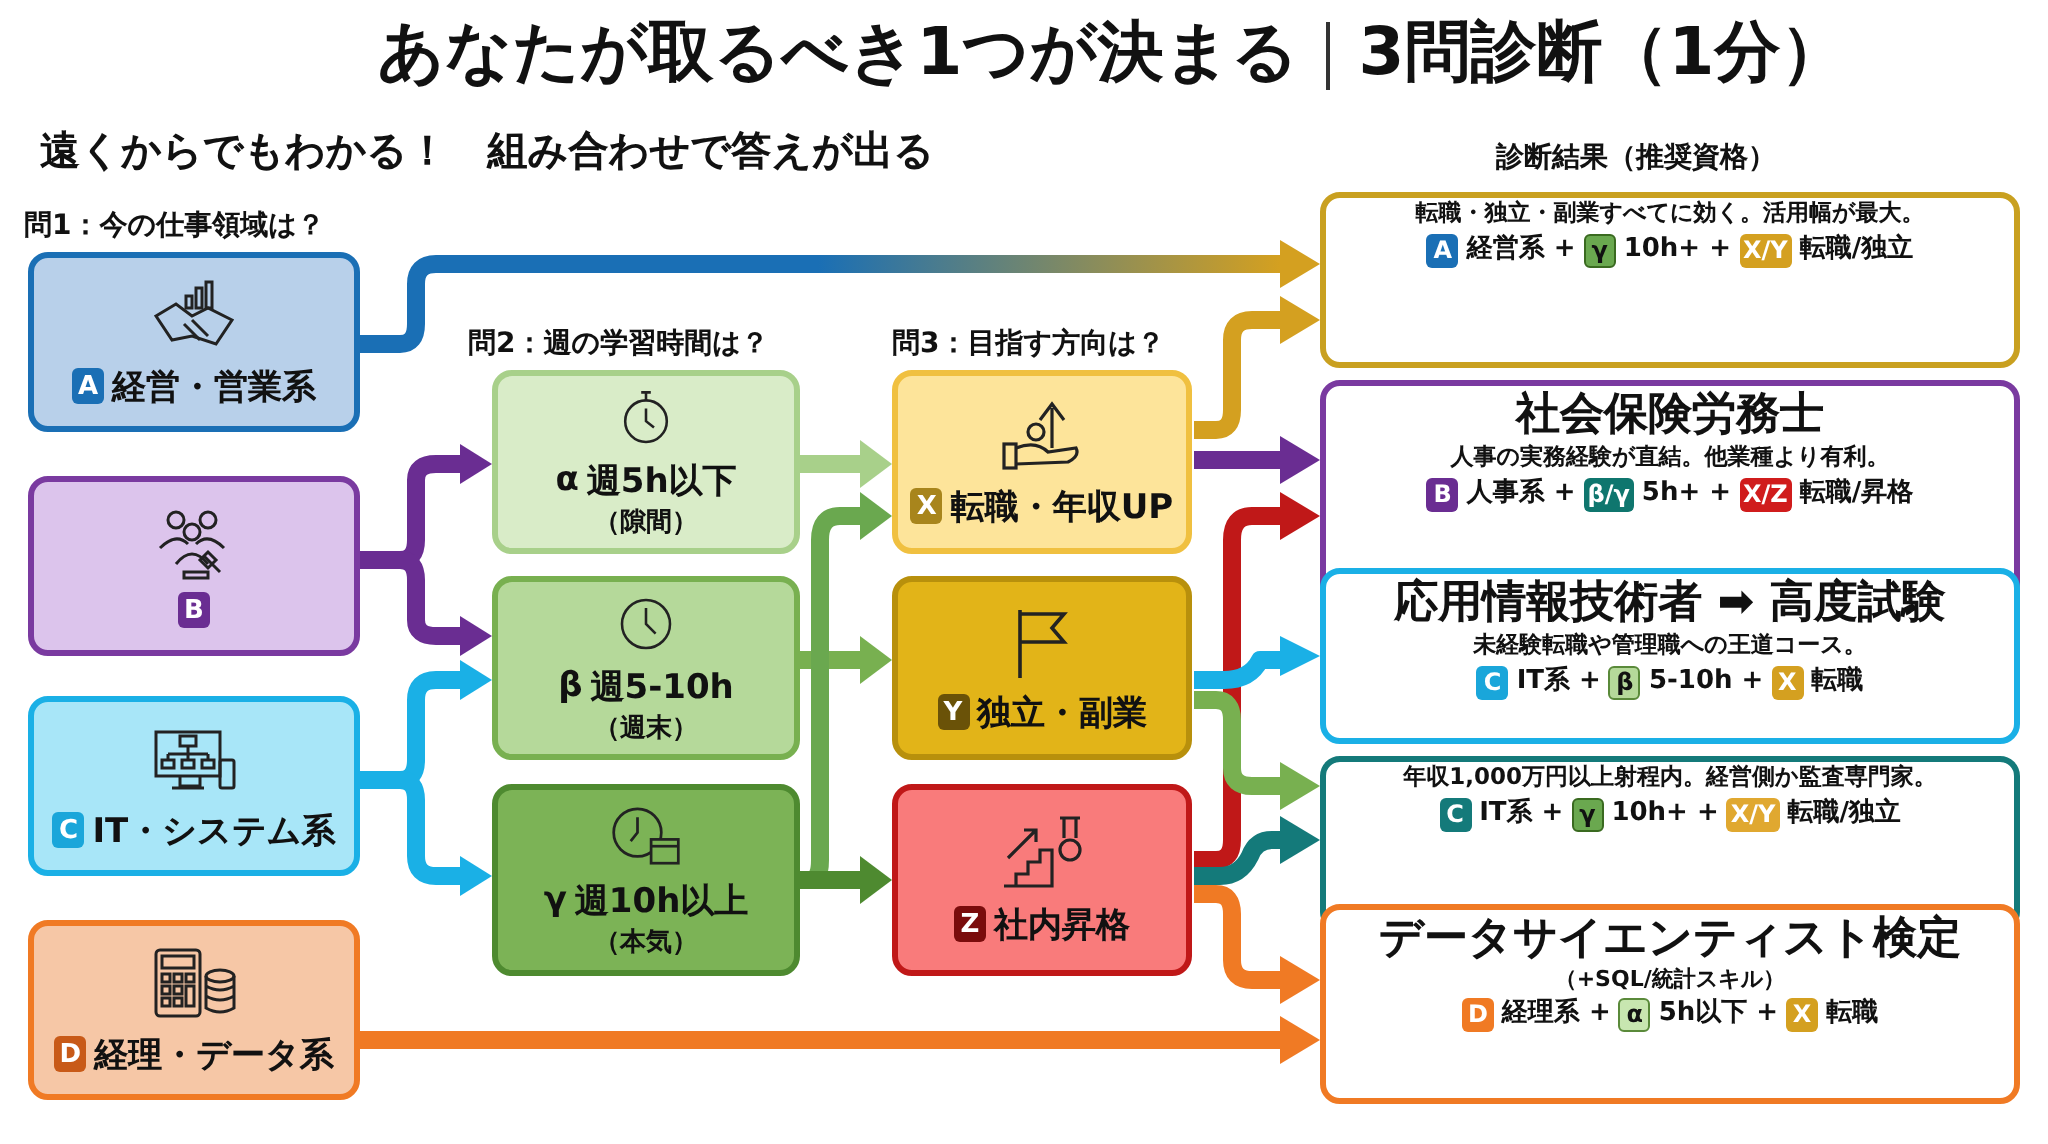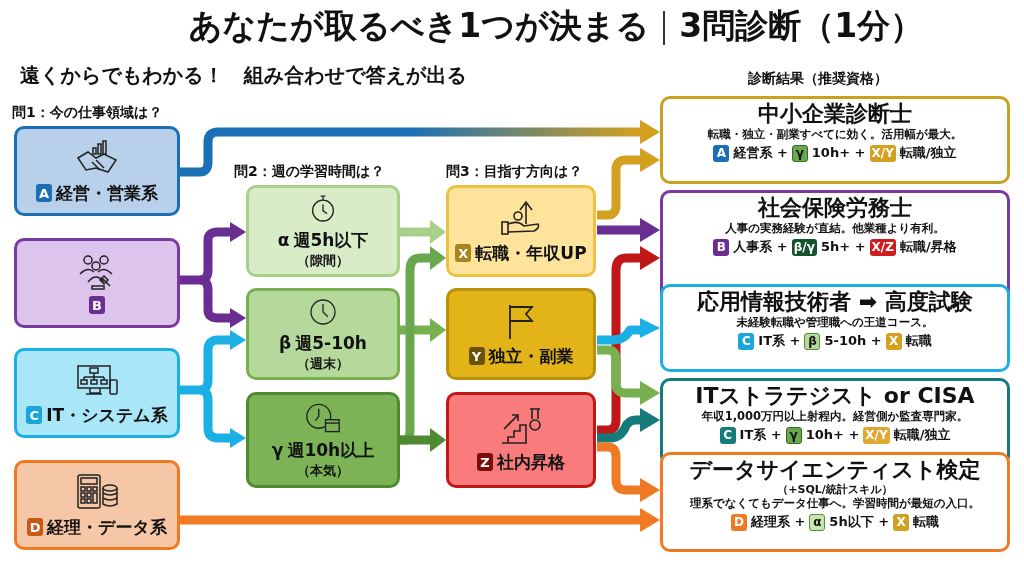--- a/index.html
+++ b/index.html
@@ -230,71 +230,68 @@
       <path d="M34,2 V12 M40,2 V12 M32,2 H42"></path>
       <circle cx="37" cy="18" r="5"></circle>
   </svg>
   <div class="lbl">
       <span class="badge" style="background:#7a0c0c">Z</span>
       <span>社内昇格</span>
     </div>
 </div>
 
 <div class="res" style="top:96px;height:88px;border-color:#c9a020;">
-  <div class="rt">中小企業診断士</div>
   <div class="rs">転職・独立・副業すべてに効く。活用幅が最大。</div>
   <div class="rr">
     <span class="badge" style="background:#1a6fb5">A</span>
     <span>経営系 +</span>
     <span class="badge" style="background:#6aa84f;color:#111;border:1px solid #3a6a20">γ</span>
     <span>10h+ +</span>
     <span class="badge" style="background:#d4a020">X/Y</span>
     <span>転職/独立</span>
   </div>
 </div>
 <div class="res" style="top:190px;height:112px;border-color:#7a3aa0;">
   <div class="rt">社会保険労務士</div>
   <div class="rs">人事の実務経験が直結。他業種より有利。</div>
   <div class="rr">
     <span class="badge" style="background:#6a2d92">B</span>
     <span>人事系 +</span>
-    <span class="badge" style="background:#14532d">β/γ</span>
+    <span class="badge" style="background:#0f766e">β/γ</span>
     <span>5h+ +</span>
     <span class="badge" style="background:#d01c1c">X/Z</span>
     <span>転職/昇格</span>
   </div>
 </div>
 <div class="res" style="top:284px;height:88px;border-color:#1ab0e6;">
   <div class="rt">応用情報技術者 ➡ 高度試験</div>
   <div class="rs">未経験転職や管理職への王道コース。</div>
   <div class="rr">
     <span class="badge" style="background:#1aa6da">C</span>
     <span>IT系 +</span>
     <span class="badge" style="background:#b5d99a;color:#111;border:1px solid #5a8a3a">β</span>
     <span>5-10h +</span>
     <span class="badge" style="background:#d4a020">X</span>
     <span>転職</span>
   </div>
 </div>
 <div class="res" style="top:378px;height:88px;border-color:#147a7a;">
-  <div class="rt">ITストラテジスト or CISA</div>
   <div class="rs">年収1,000万円以上射程内。経営側か監査専門家。</div>
   <div class="rr">
     <span class="badge" style="background:#147a7a">C</span>
     <span>IT系 +</span>
     <span class="badge" style="background:#6aa84f;color:#111;border:1px solid #3a6a20">γ</span>
     <span>10h+ +</span>
     <span class="badge" style="background:#e0a830">X/Y</span>
     <span>転職/独立</span>
   </div>
 </div>
 <div class="res" style="top:452px;height:100px;border-color:#f07a24;">
   <div class="rt">データサイエンティスト検定</div>
   <div class="rs2">（+SQL/統計スキル）</div>
-  <div class="rs">理系でなくてもデータ仕事へ。学習時間が最短の入口。</div>
   <div class="rr">
     <span class="badge" style="background:#f07a24">D</span>
     <span>経理系 +</span>
     <span class="badge" style="background:#c8e6b0;color:#111;border:1px solid #5a8a3a">α</span>
     <span>5h以下 +</span>
     <span class="badge" style="background:#d4a020">X</span>
     <span>転職</span>
   </div>
 </div>
 

